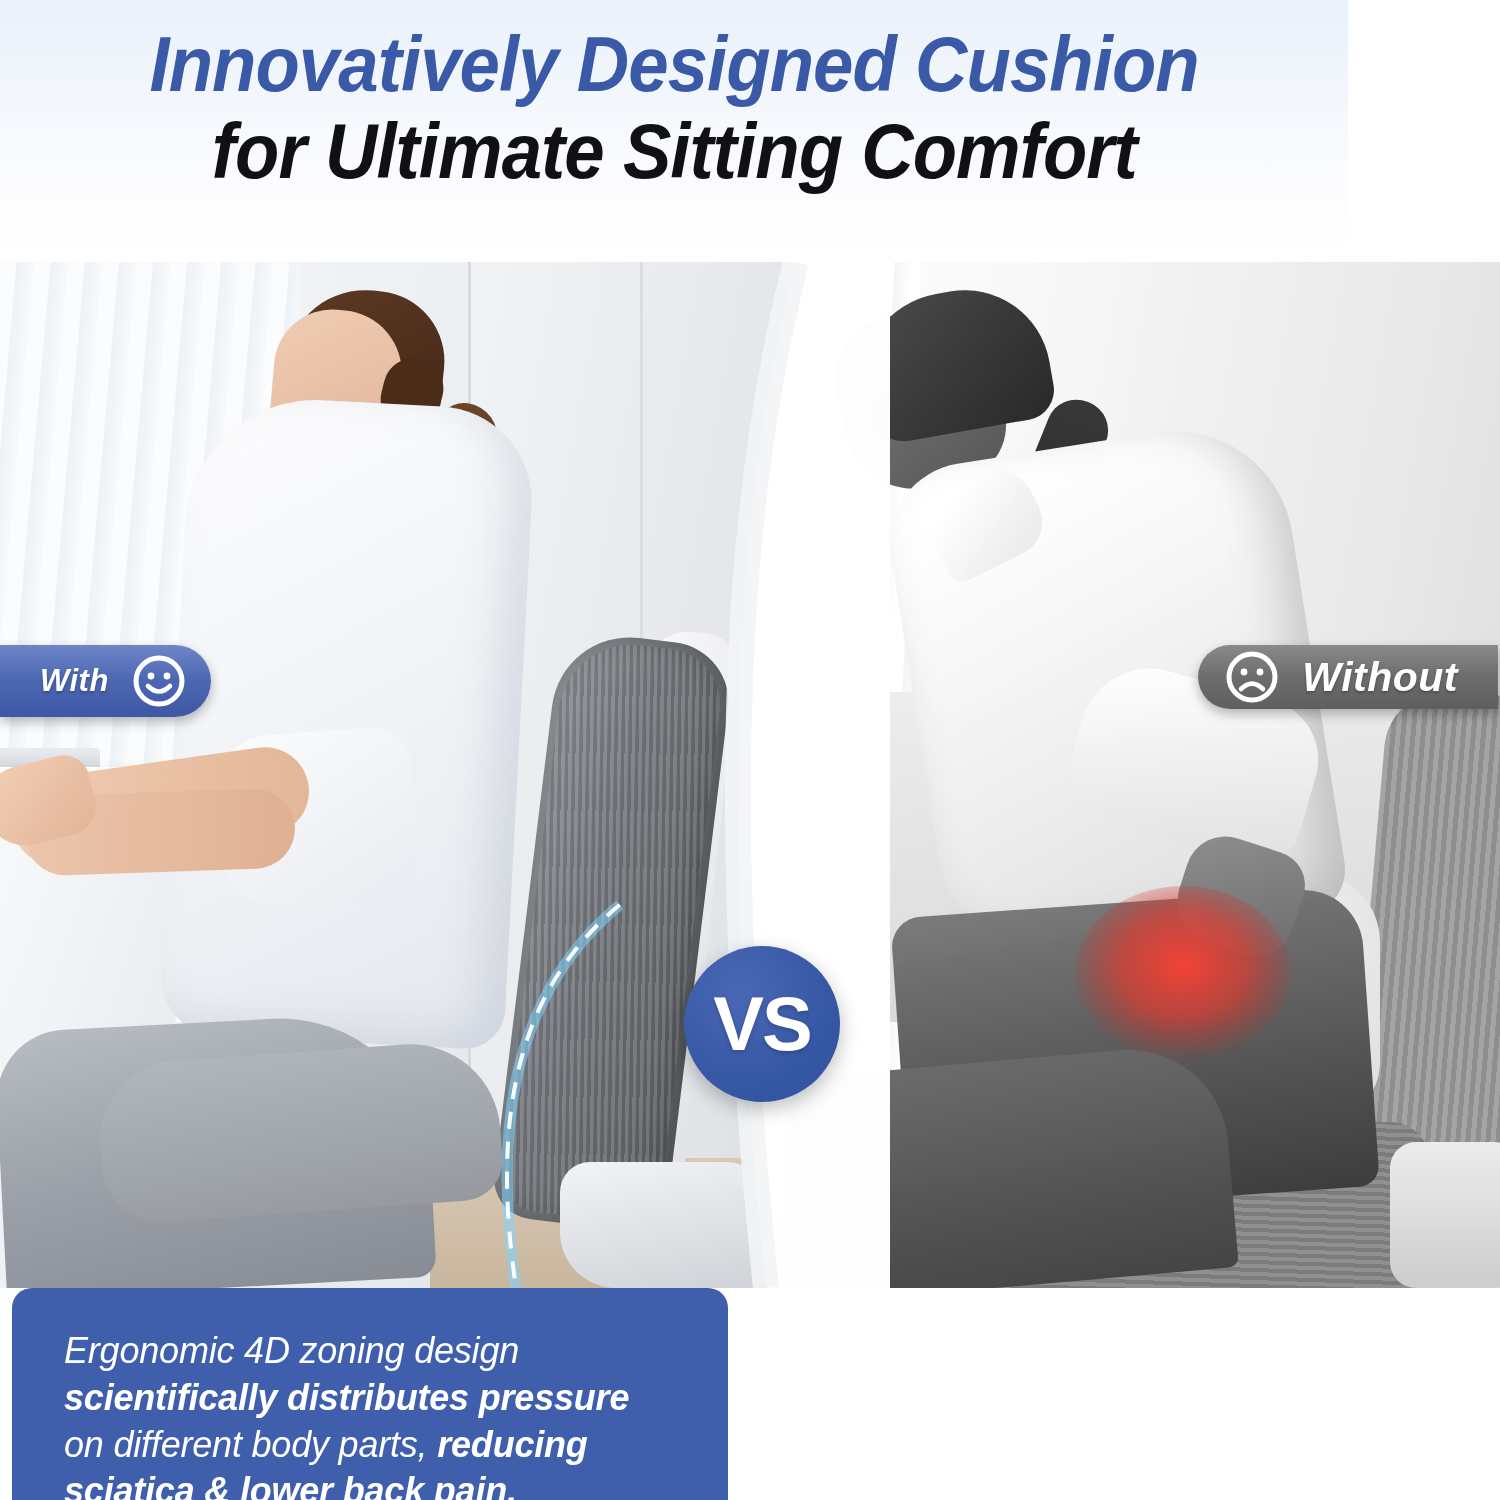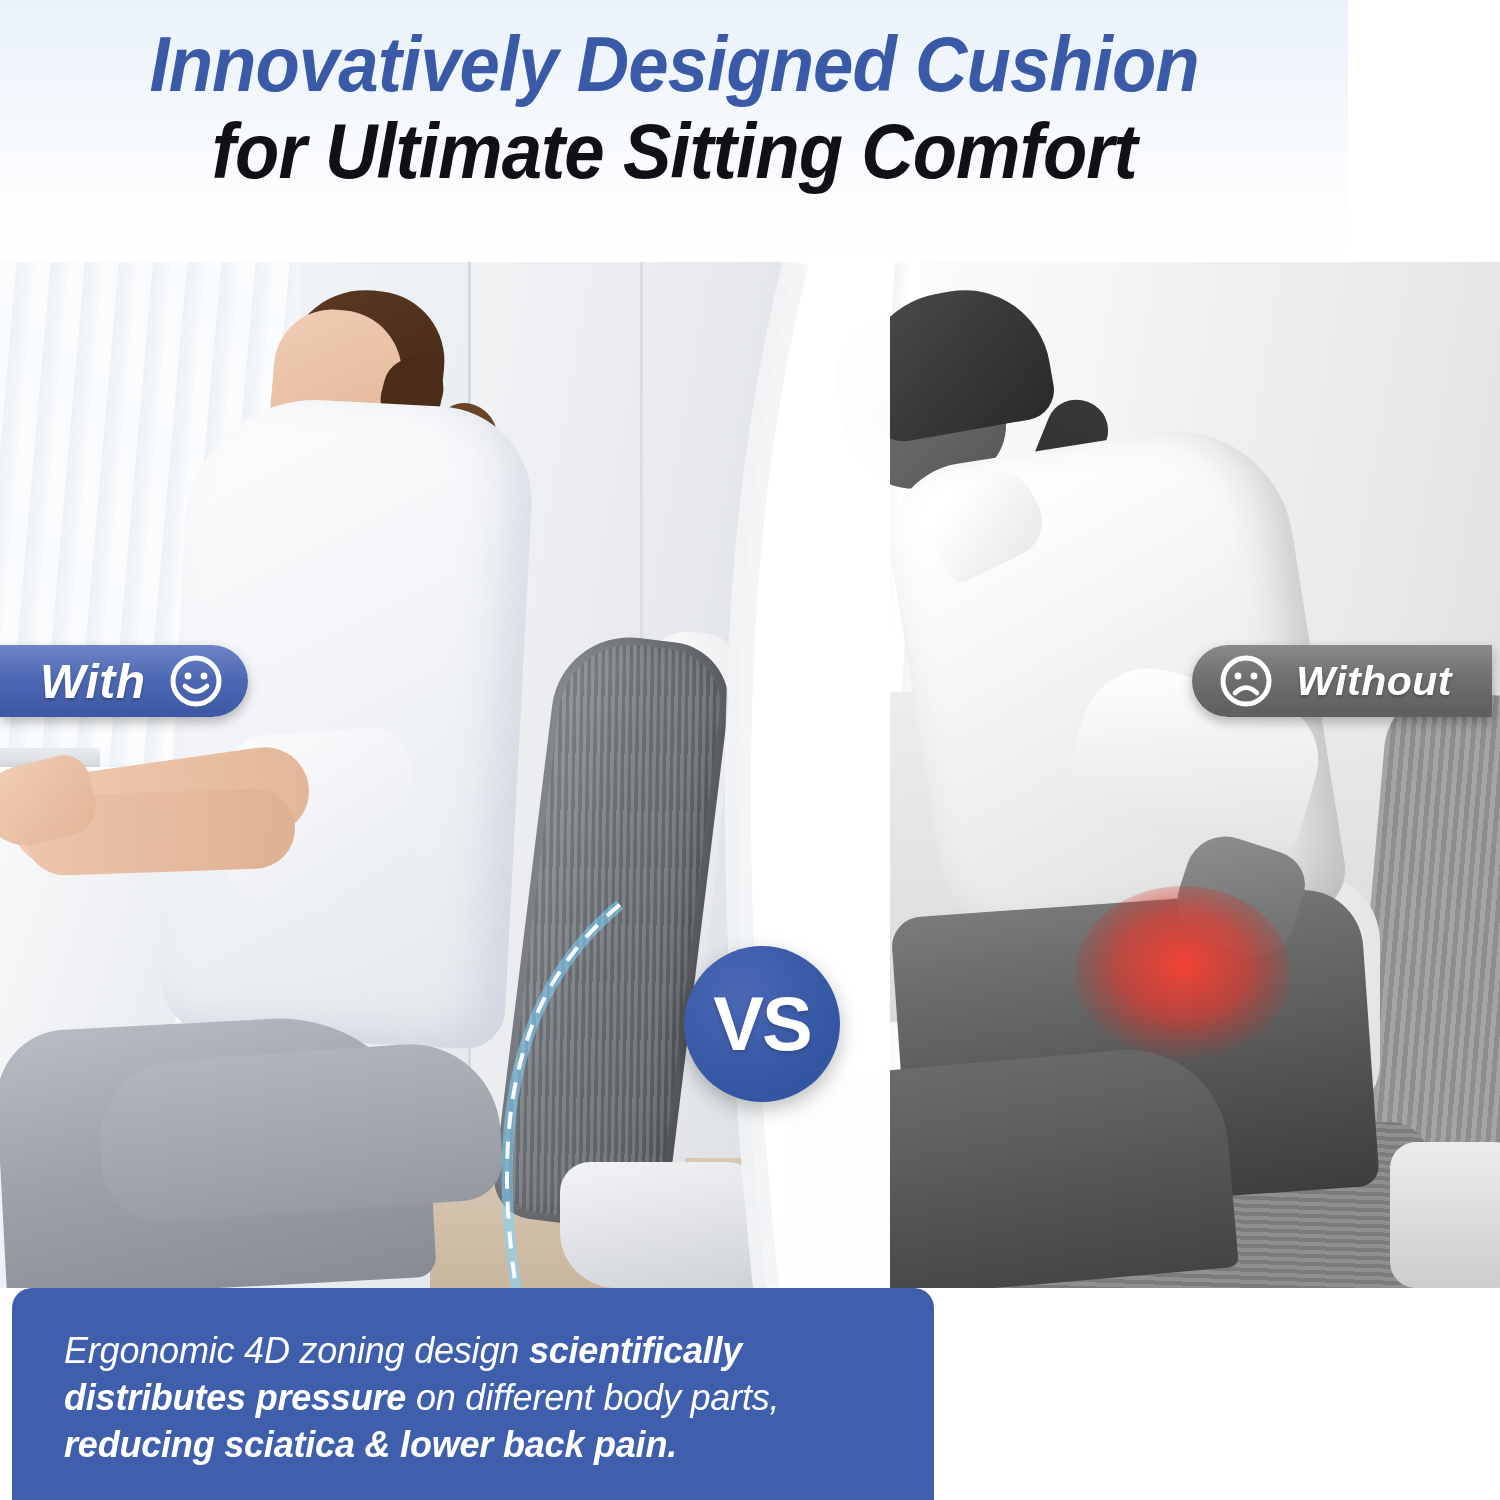--- a/index.html
+++ b/index.html
@@ -135,38 +135,38 @@
     background:linear-gradient(175deg,#7b7b7b 0%,#5c5c5c 50%,#3f3f3f 100%);
     border-radius:30px 60px 20px 40px; transform:rotate(-4deg); }
   .r-legs { position:absolute; left:-40px; top:800px; width:480px; height:226px;
     background:linear-gradient(175deg,#6e6e6e,#464646); border-radius:40px 100px 10px 10px; transform:rotate(-5deg); }
 
   
   .badge-with { position:absolute; left:0; top:383px; height:72px; z-index:20;
     background:linear-gradient(180deg,#6e85c8 0%,#4d68b3 48%,#3d57a4 100%);
     border-radius:0 36px 36px 0; display:flex; align-items:center; gap:22px;
     padding:0 24px 0 40px; box-shadow:0 5px 12px rgba(0,0,0,.28); }
-  .badge-with .blabel { color:#fff; font-size:48px; font-weight:bold; font-style:italic;
+  .badge-with .blabel { color:#fff; font-size:31px; font-weight:bold; font-style:italic;
     letter-spacing:.5px; text-shadow:0 2px 3px rgba(0,0,0,.25); }
-  .badge-without { position:absolute; right:8px; top:383px; height:72px; z-index:20;
+  .badge-without { position:absolute; right:2px; top:383px; height:64px; z-index:20;
     background:linear-gradient(180deg,#8a8a8a 0%,#6e6e6e 48%,#5e5e5e 100%);
     border-radius:36px 0 0 36px; display:flex; align-items:center; gap:22px;
     padding:0 40px 0 26px; box-shadow:0 5px 12px rgba(0,0,0,.28); }
   .badge-without .blabel { color:#fff; font-size:41px; font-weight:bold; font-style:italic;
     letter-spacing:.5px; text-shadow:0 2px 3px rgba(0,0,0,.25); }
 
   .vs { position:absolute; left:684px; top:684px; width:156px; height:156px; z-index:30;
     border-radius:50%; background:radial-gradient(circle at 36% 30%,#4a67b4,#3355a2 70%);
     display:flex; align-items:center; justify-content:center;
     box-shadow:0 7px 20px rgba(0,0,0,.26); }
   .vs span { color:#fff; font-size:76px; font-weight:bold; letter-spacing:-2px; line-height:1;
     text-shadow:0 2px 4px rgba(0,0,0,.2); }
 
   
-  .cap-left { position:absolute; left:12px; top:1288px; width:922px; height:212px; z-index:15;
+  .cap-left { position:absolute; left:12px; top:1288px; width:716px; height:212px; z-index:15;
     background:#3f5fad; border-radius:20px 20px 0 0;
     padding:40px 60px 0 52px; }
   .cap-right { position:absolute; left:802px; top:1288px; width:698px; height:212px; z-index:15;
     background:#5a5a5a; padding:40px 40px 0 48px; }
   .cap-text { color:#fff; font-size:36px; font-style:italic; line-height:1.30;
     letter-spacing:-.2px; }
   .cap-text b { font-weight:bold; }
 </style>
 </head>
 <body>

